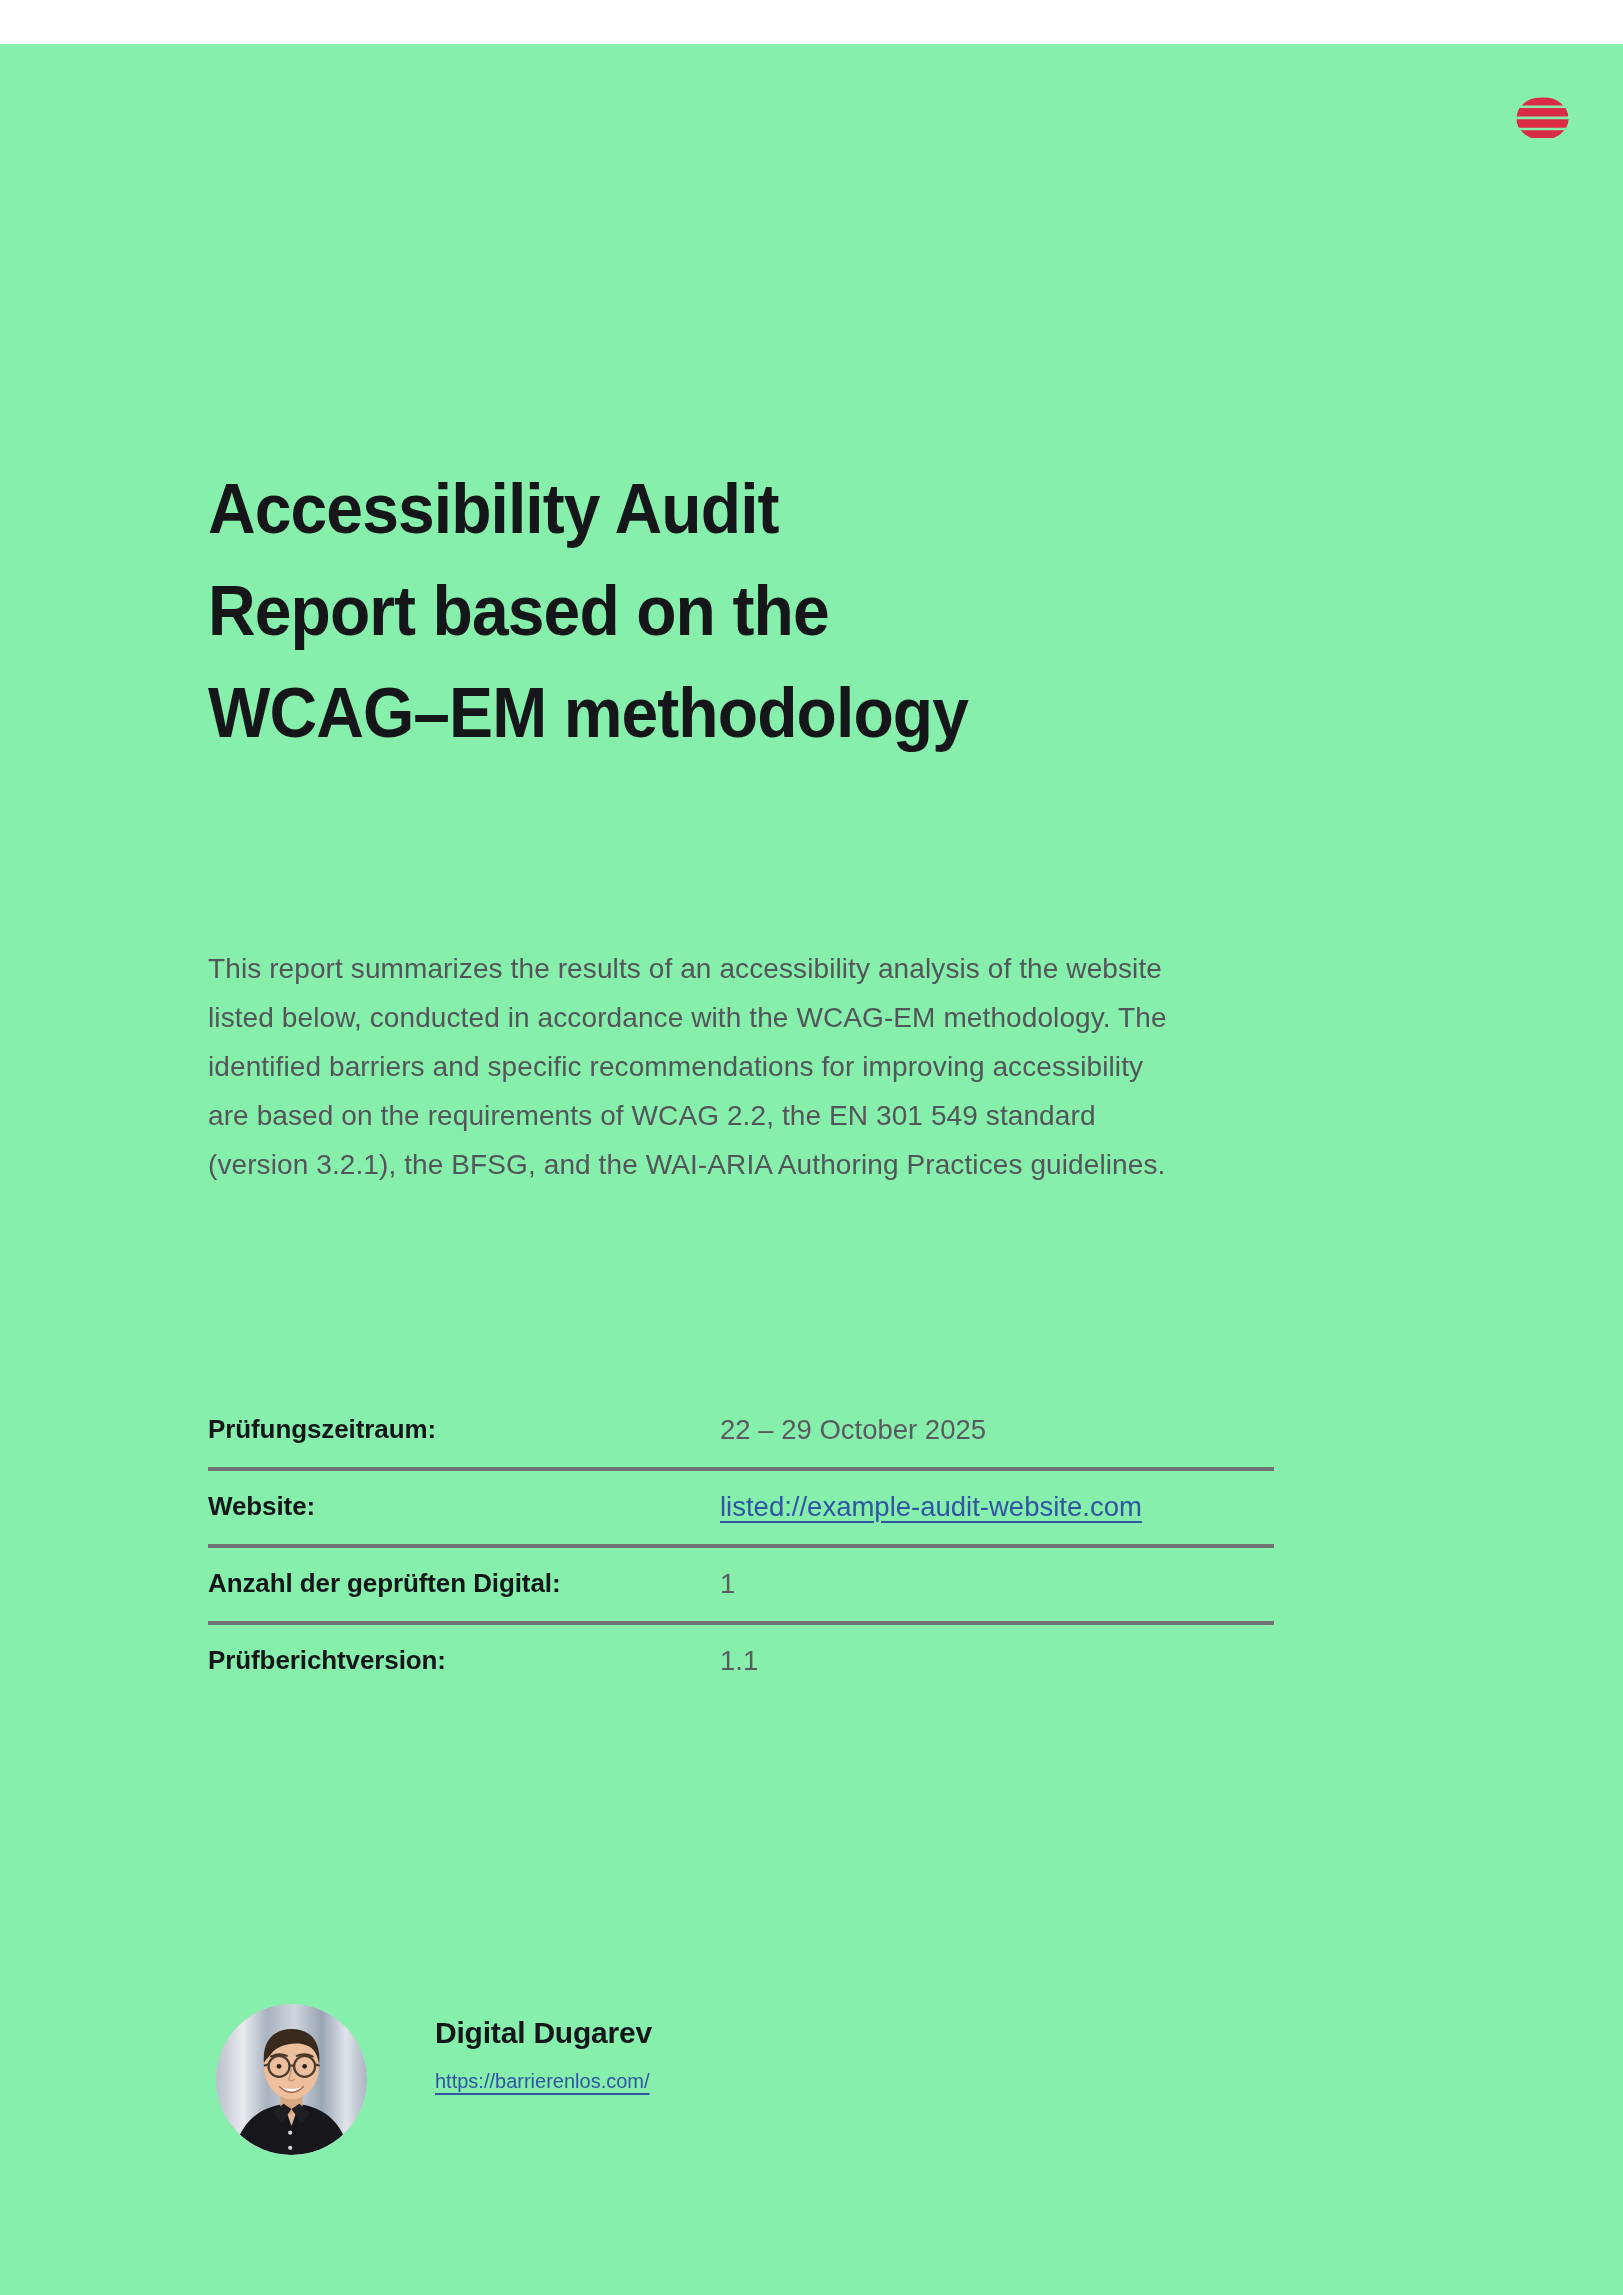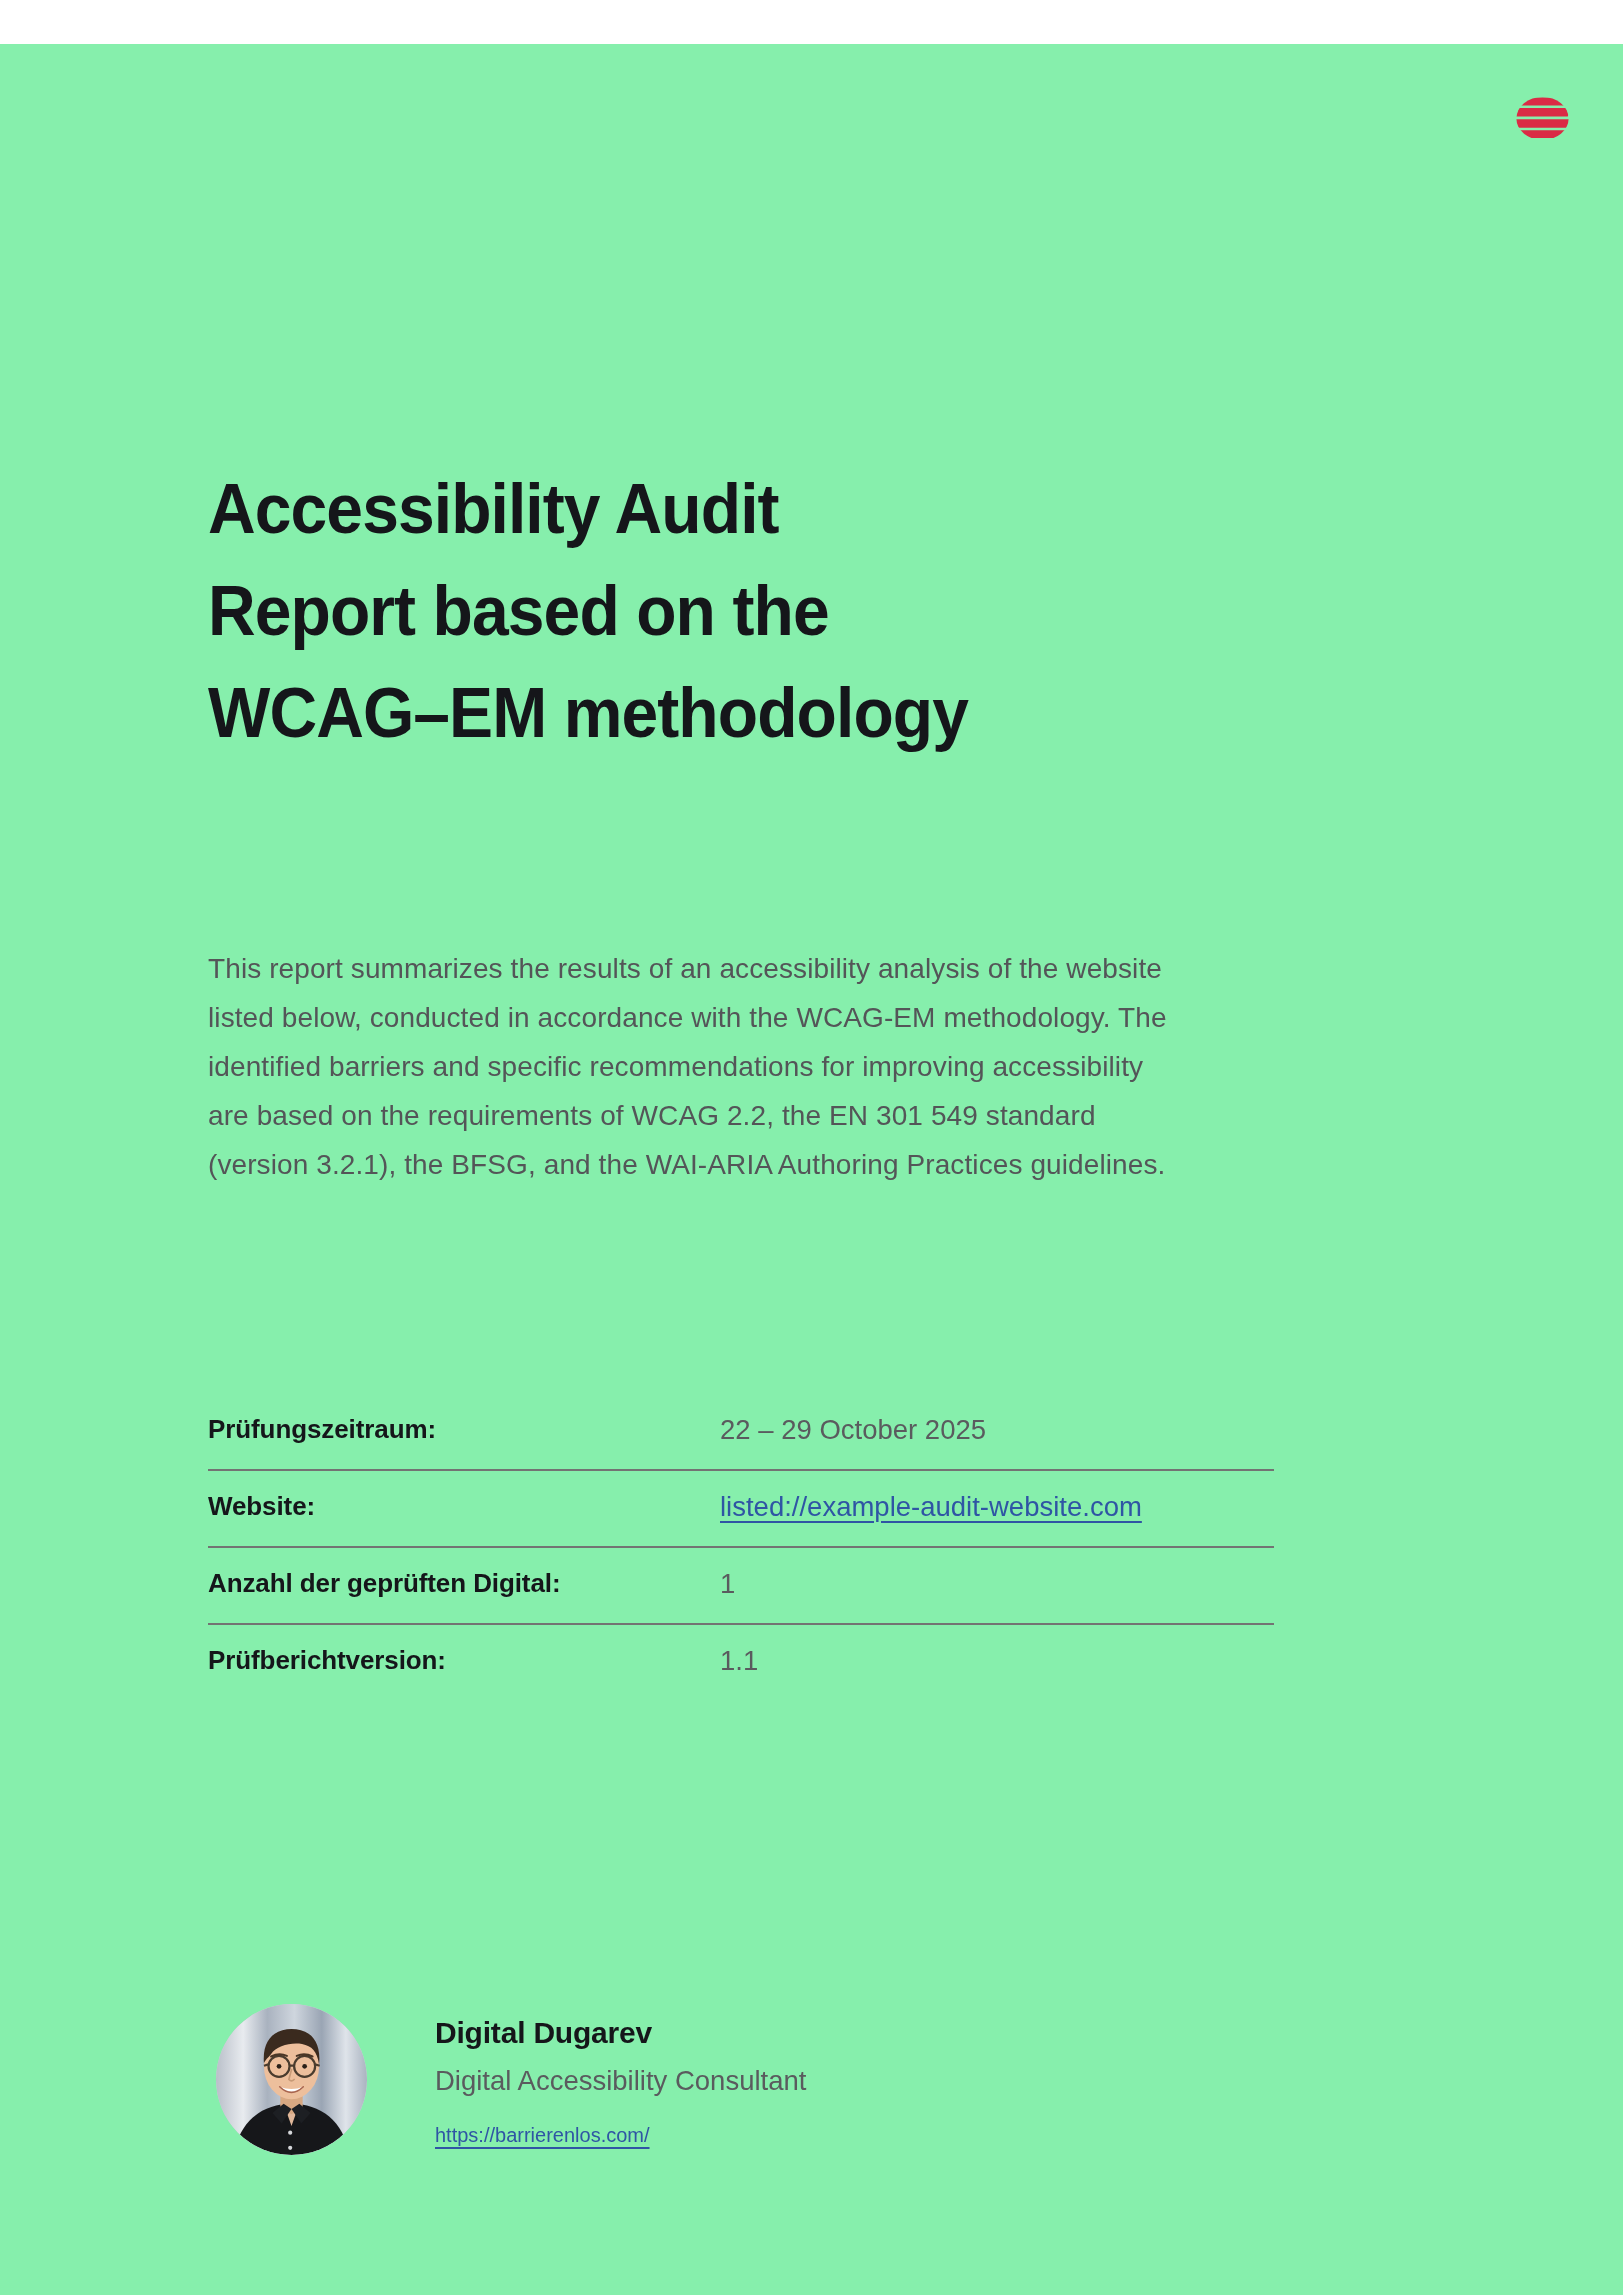--- a/index.html
+++ b/index.html
@@ -66,21 +66,21 @@
   .meta-table {
     position: absolute;
     left: 208px;
     top: 1350px;
     width: 1066px;
   }
   .meta-row {
     display: flex;
     align-items: flex-start;
     min-height: 77px;
-    border-bottom: 2px solid #737373;
+    border-bottom: 4px solid #737373;
     box-sizing: border-box;
     padding-top: 17px;
   }
   .meta-row:last-child { border-bottom: none; }
   .meta-label {
     width: 512px;
     flex: 0 0 512px;
     font-size: 26px;
     font-weight: 700;
     color: #15161a;
@@ -254,20 +254,19 @@
           <path d="M127 152 L144 166 L130 182 L115 160 Z" fill="#1d1f23"></path>
 
           <circle cx="113" cy="196" r="3.2" fill="#d5d7da"></circle>
           <circle cx="113" cy="219" r="3.2" fill="#d5d7da"></circle>
         </g>
       </svg>
     </div>
 
     <div class="author-text">
       <div class="author-name">Digital Dugarev</div>
-      <div class="author-role">Digital Accessibility Consultant</div>
       <a class="author-link" href="#">https://barrierenlos.com/</a>
     </div>
 
   </div>
 
 </div>
 
 
 </body></html>

